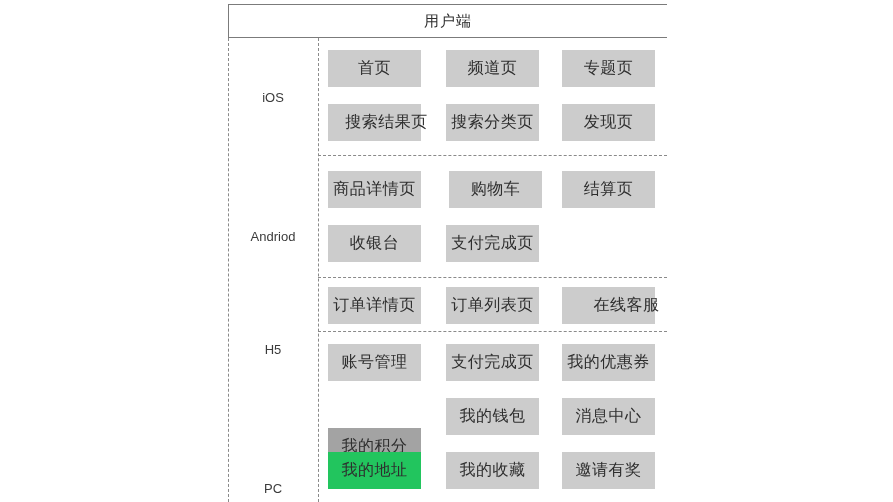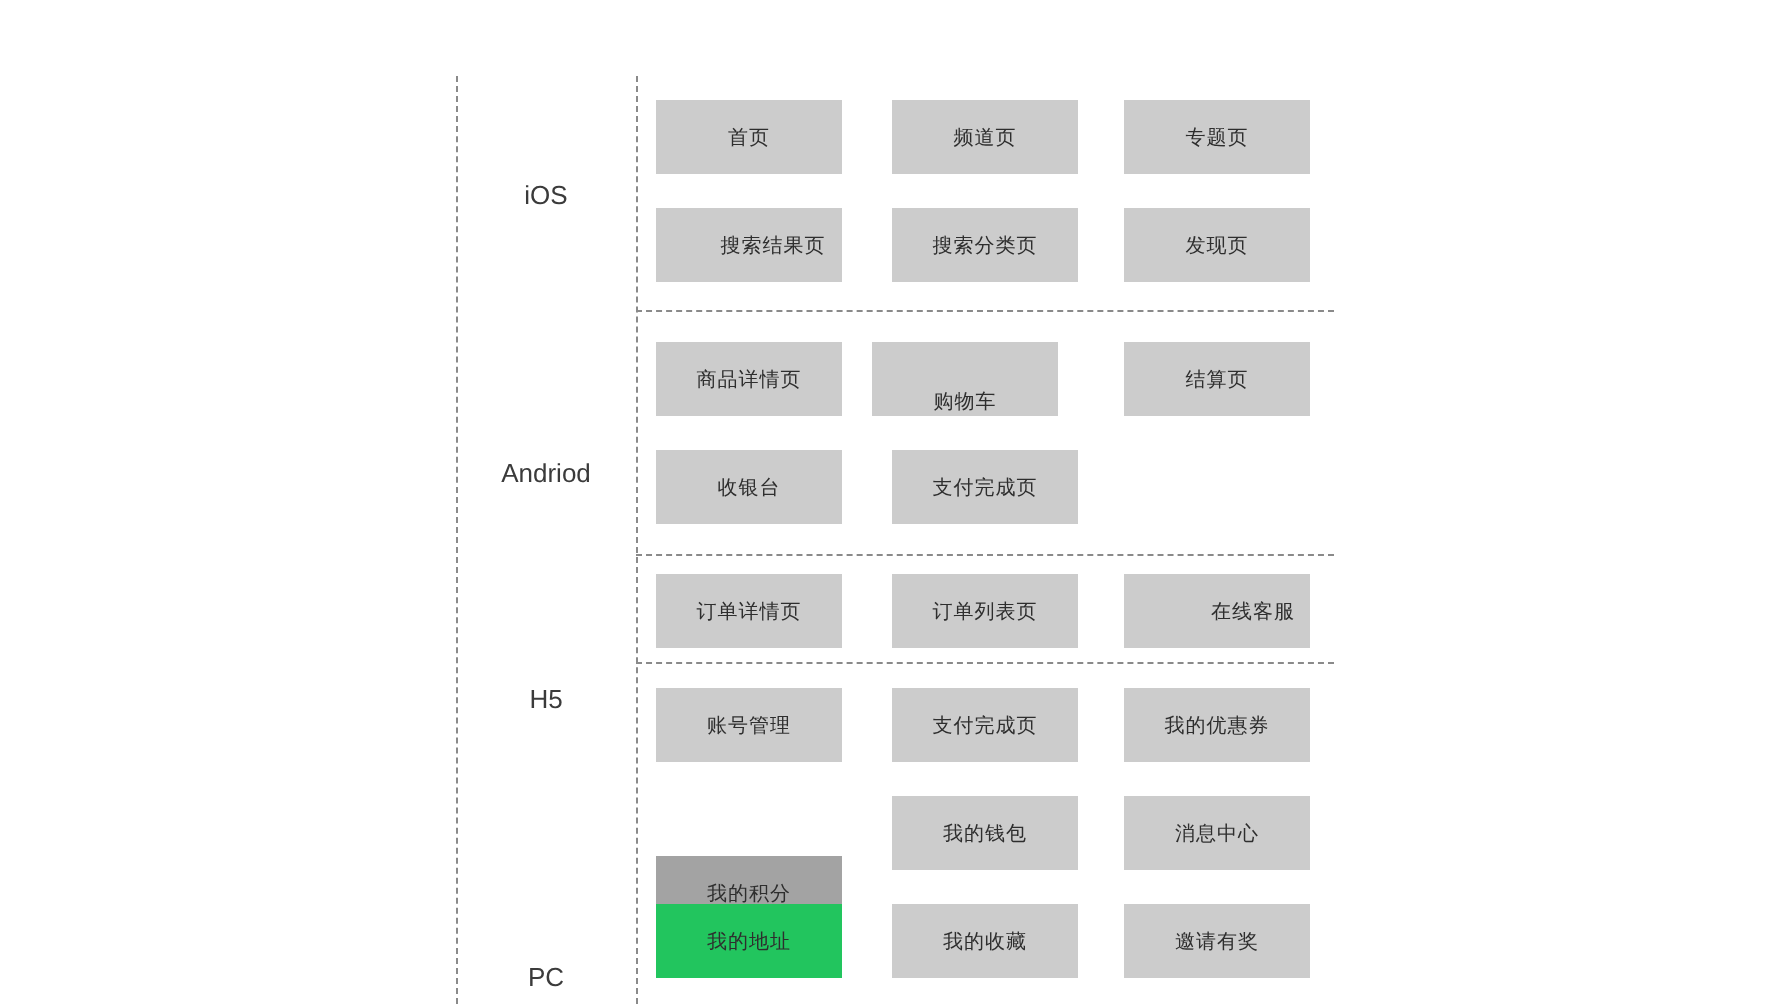--- a/index.html
+++ b/index.html
@@ -91,31 +91,34 @@
     position: absolute;
     width: 93px;
     height: 37px;
     background: #cccccc;
     display: flex;
     align-items: center;
     justify-content: center;
     box-sizing: border-box;
   }
   .node-label {
-    font-size: 10px;
+    font-size: 16px;
     color: #2e2e2e;
     white-space: nowrap;
     letter-spacing: 0.5px;
   }
 </style>
 </head>
 <body>
 
 <div id="canvas">
 
+  <div class="header-box">
+    <span class="header-title">用户端</span>
+  </div>
 
   <div class="body-region"></div>
   <div class="col-divider"></div>
 
   <div id="dividers-layer">
       <div class="row-divider" style="top: 155px;"></div>
       <div class="row-divider" style="top: 277px;"></div>
       <div class="row-divider" style="top: 331px;"></div>
     </div>
   <div id="labels-layer">
@@ -139,21 +142,21 @@
       </div>
       <div class="node" style="left: 446px; top: 104px; background: rgb(204, 204, 204);">
         <span class="node-label" style="color: rgb(46, 46, 46);">搜索分类页</span>
       </div>
       <div class="node" style="left: 562px; top: 104px; background: rgb(204, 204, 204);">
         <span class="node-label" style="color: rgb(46, 46, 46);">发现页</span>
       </div>
       <div class="node" style="left: 328px; top: 171px; background: rgb(204, 204, 204);">
         <span class="node-label" style="color: rgb(46, 46, 46);">商品详情页</span>
       </div>
-      <div class="node" style="left: 436px; top: 171px; background: rgb(204, 204, 204); align-items: flex-end;">
+      <div class="node" style="left: 449px; top: 171px; background: rgb(204, 204, 204);">
         <span class="node-label" style="color: rgb(46, 46, 46);">购物车</span>
       </div>
       <div class="node" style="left: 562px; top: 171px; background: rgb(204, 204, 204);">
         <span class="node-label" style="color: rgb(46, 46, 46);">结算页</span>
       </div>
       <div class="node" style="left: 328px; top: 225px; background: rgb(204, 204, 204);">
         <span class="node-label" style="color: rgb(46, 46, 46);">收银台</span>
       </div>
       <div class="node" style="left: 446px; top: 225px; background: rgb(204, 204, 204);">
         <span class="node-label" style="color: rgb(46, 46, 46);">支付完成页</span>

